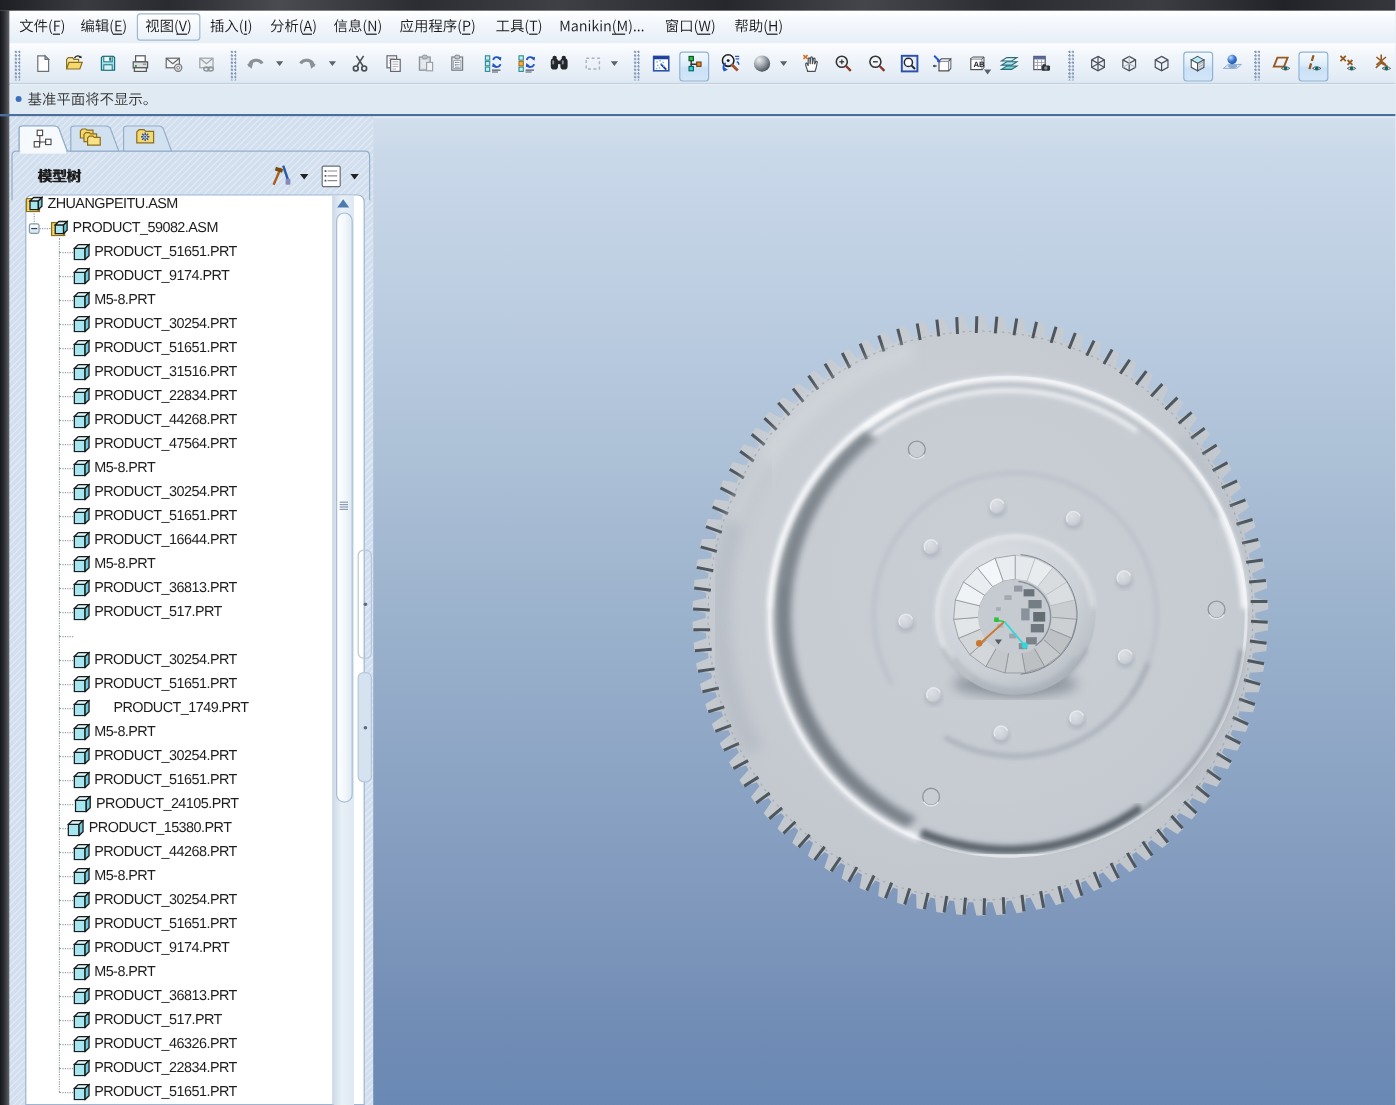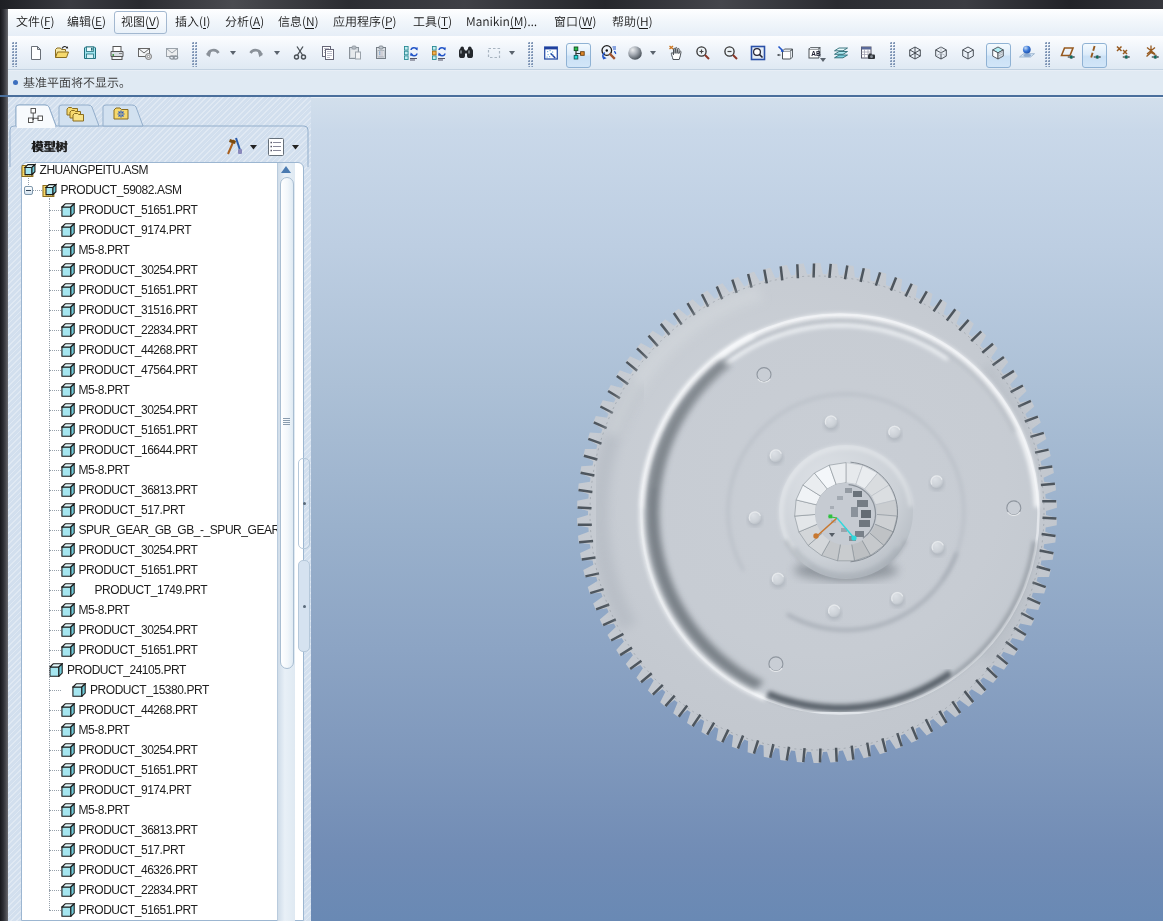--- a/index.html
+++ b/index.html
@@ -620,28 +620,20 @@
       <div class="dots" style="left:27.5px;top:348px;width:12px"></div>
       <div class="trow" style="left:39.5px;top:338px">
         <svg width="14" height="14" viewBox="0.7 0.7 12.2 12.2" style="flex:none">
           <path d="M1.5,4.2 L9.3,4.2 L9.3,12.3 L1.5,12.3 Z" fill="#a5e6f0" stroke="#1b1b1b" stroke-width=".95"></path>
           <path d="M1.5,4.2 L4.4,1.4 L12.2,1.4 L9.3,4.2 Z" fill="#e2f8fb" stroke="#1b1b1b" stroke-width=".95"></path>
           <path d="M9.3,4.2 L12.2,1.4 L12.2,9.5 L9.3,12.3 Z" fill="#6fcbd9" stroke="#1b1b1b" stroke-width=".95"></path>
         </svg>
         <span style="margin-left:4px">PRODUCT_517.PRT</span>
       </div>
       <div class="dots" style="left:27.5px;top:368px;width:12px"></div>
-      <div class="trow" style="left:39.5px;top:358px">
-        <svg width="14" height="14" viewBox="0.7 0.7 12.2 12.2" style="flex:none">
-          <path d="M1.5,4.2 L9.3,4.2 L9.3,12.3 L1.5,12.3 Z" fill="#a5e6f0" stroke="#1b1b1b" stroke-width=".95"></path>
-          <path d="M1.5,4.2 L4.4,1.4 L12.2,1.4 L9.3,4.2 Z" fill="#e2f8fb" stroke="#1b1b1b" stroke-width=".95"></path>
-          <path d="M9.3,4.2 L12.2,1.4 L12.2,9.5 L9.3,12.3 Z" fill="#6fcbd9" stroke="#1b1b1b" stroke-width=".95"></path>
-        </svg>
-        <span style="margin-left:4px">SPUR_GEAR_GB_GB_-_SPUR_GEAR</span>
-      </div>
       <div class="dots" style="left:27.5px;top:388px;width:12px"></div>
       <div class="trow" style="left:39.5px;top:378px">
         <svg width="14" height="14" viewBox="0.7 0.7 12.2 12.2" style="flex:none">
           <path d="M1.5,4.2 L9.3,4.2 L9.3,12.3 L1.5,12.3 Z" fill="#a5e6f0" stroke="#1b1b1b" stroke-width=".95"></path>
           <path d="M1.5,4.2 L4.4,1.4 L12.2,1.4 L9.3,4.2 Z" fill="#e2f8fb" stroke="#1b1b1b" stroke-width=".95"></path>
           <path d="M9.3,4.2 L12.2,1.4 L12.2,9.5 L9.3,12.3 Z" fill="#6fcbd9" stroke="#1b1b1b" stroke-width=".95"></path>
         </svg>
         <span style="margin-left:4px">PRODUCT_30254.PRT</span>
       </div>
       <div class="dots" style="left:27.5px;top:408px;width:12px"></div>
@@ -683,30 +675,30 @@
       <div class="dots" style="left:27.5px;top:488px;width:12px"></div>
       <div class="trow" style="left:39.5px;top:478px">
         <svg width="14" height="14" viewBox="0.7 0.7 12.2 12.2" style="flex:none">
           <path d="M1.5,4.2 L9.3,4.2 L9.3,12.3 L1.5,12.3 Z" fill="#a5e6f0" stroke="#1b1b1b" stroke-width=".95"></path>
           <path d="M1.5,4.2 L4.4,1.4 L12.2,1.4 L9.3,4.2 Z" fill="#e2f8fb" stroke="#1b1b1b" stroke-width=".95"></path>
           <path d="M9.3,4.2 L12.2,1.4 L12.2,9.5 L9.3,12.3 Z" fill="#6fcbd9" stroke="#1b1b1b" stroke-width=".95"></path>
         </svg>
         <span style="margin-left:4px">PRODUCT_51651.PRT</span>
       </div>
       <div class="dots" style="left:27.5px;top:508px;width:12px"></div>
-      <div class="trow" style="left:28px;top:498px">
+      <div class="trow" style="left:41px;top:498px">
         <svg width="14" height="14" viewBox="0.7 0.7 12.2 12.2" style="flex:none">
           <path d="M1.5,4.2 L9.3,4.2 L9.3,12.3 L1.5,12.3 Z" fill="#a5e6f0" stroke="#1b1b1b" stroke-width=".95"></path>
           <path d="M1.5,4.2 L4.4,1.4 L12.2,1.4 L9.3,4.2 Z" fill="#e2f8fb" stroke="#1b1b1b" stroke-width=".95"></path>
           <path d="M9.3,4.2 L12.2,1.4 L12.2,9.5 L9.3,12.3 Z" fill="#6fcbd9" stroke="#1b1b1b" stroke-width=".95"></path>
         </svg>
         <span style="margin-left:4px">PRODUCT_24105.PRT</span>
       </div>
       <div class="dots" style="left:27.5px;top:528px;width:12px"></div>
-      <div class="trow" style="left:51px;top:518px">
+      <div class="trow" style="left:35px;top:518px">
         <svg width="14" height="14" viewBox="0.7 0.7 12.2 12.2" style="flex:none">
           <path d="M1.5,4.2 L9.3,4.2 L9.3,12.3 L1.5,12.3 Z" fill="#a5e6f0" stroke="#1b1b1b" stroke-width=".95"></path>
           <path d="M1.5,4.2 L4.4,1.4 L12.2,1.4 L9.3,4.2 Z" fill="#e2f8fb" stroke="#1b1b1b" stroke-width=".95"></path>
           <path d="M9.3,4.2 L12.2,1.4 L12.2,9.5 L9.3,12.3 Z" fill="#6fcbd9" stroke="#1b1b1b" stroke-width=".95"></path>
         </svg>
         <span style="margin-left:4px">PRODUCT_15380.PRT</span>
       </div>
       <div class="dots" style="left:27.5px;top:548px;width:12px"></div>
       <div class="trow" style="left:39.5px;top:538px">
         <svg width="14" height="14" viewBox="0.7 0.7 12.2 12.2" style="flex:none">

